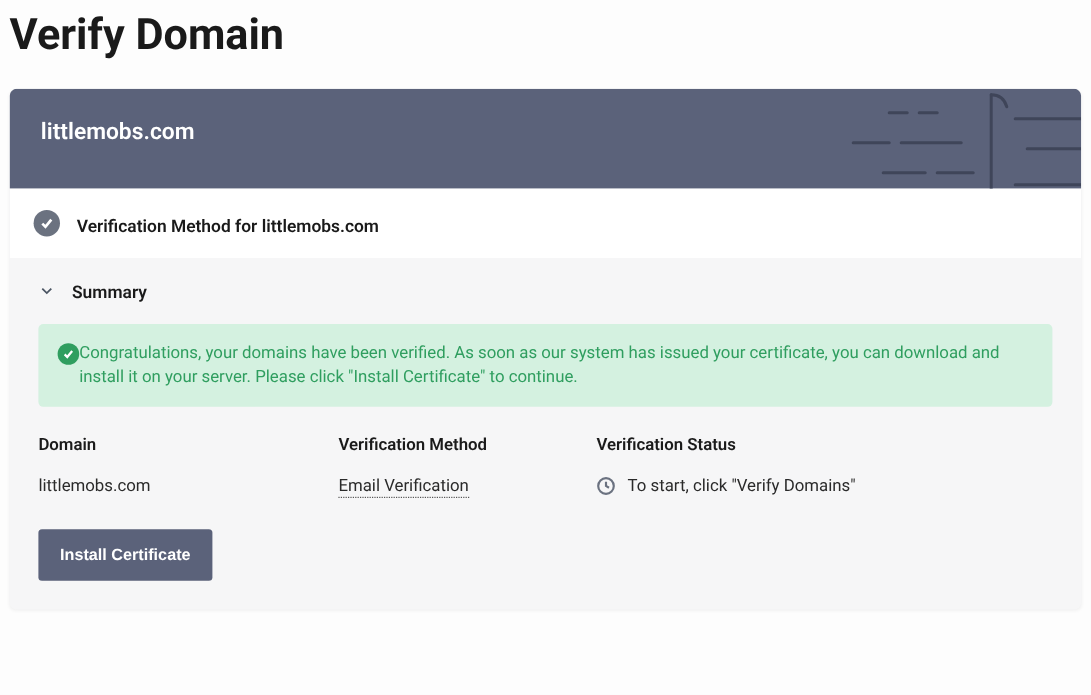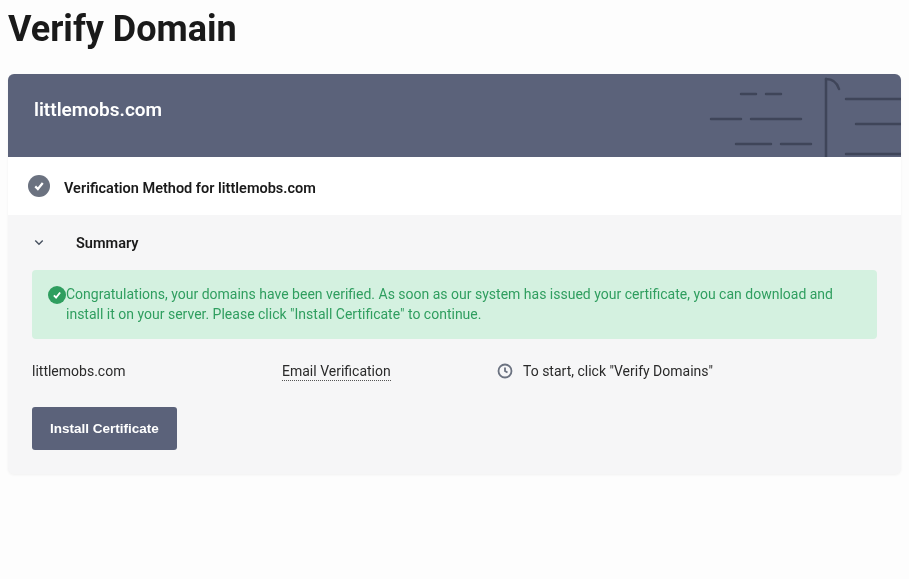--- a/index.html
+++ b/index.html
@@ -79,21 +79,21 @@
       font-size: 14.5px;
       font-weight: 600;
       color: #1a1a1a;
     }
     .summary-section {
       padding: 20px 24px 24px 24px;
     }
     .summary-header {
       display: flex;
       align-items: flex-start;
-      gap: 30px;
+      gap: 14px;
       margin-bottom: 18px;
     }
     .chevron-down {
       width: 14px;
       height: 14px;
       display: flex;
       align-items: center;
       justify-content: center;
     }
     .chevron-down svg {
@@ -240,20 +240,25 @@
     <div class="success-alert">
       <span class="success-icon">
         <svg viewBox="0 0 16 16">
             <polyline points="3,8.5 6.5,12 13,4"></polyline>
           </svg>
       </span>
       <span class="success-text">Congratulations, your domains have been verified. As soon as our system has issued your certificate, you can download and install it on your server. Please click "Install Certificate" to continue.</span>
     </div>
 
     <div class="table">
+      <div class="table-header">
+        <div class="col-domain th">Domain</div>
+        <div class="col-method th">Verification Method</div>
+        <div class="col-status th">Verification Status</div>
+      </div>
       <div class="table-row">
         <div class="col-domain td">littlemobs.com</div>
         <div class="col-method td">
           <span class="link-underline">Email Verification</span>
         </div>
         <div class="col-status td">
           <span class="clock-icon">
             <svg viewBox="0 0 16 16">
               <circle cx="8" cy="8" r="6.5"></circle>
               <polyline points="8,4.5 8,8 10.5,9.5"></polyline>

